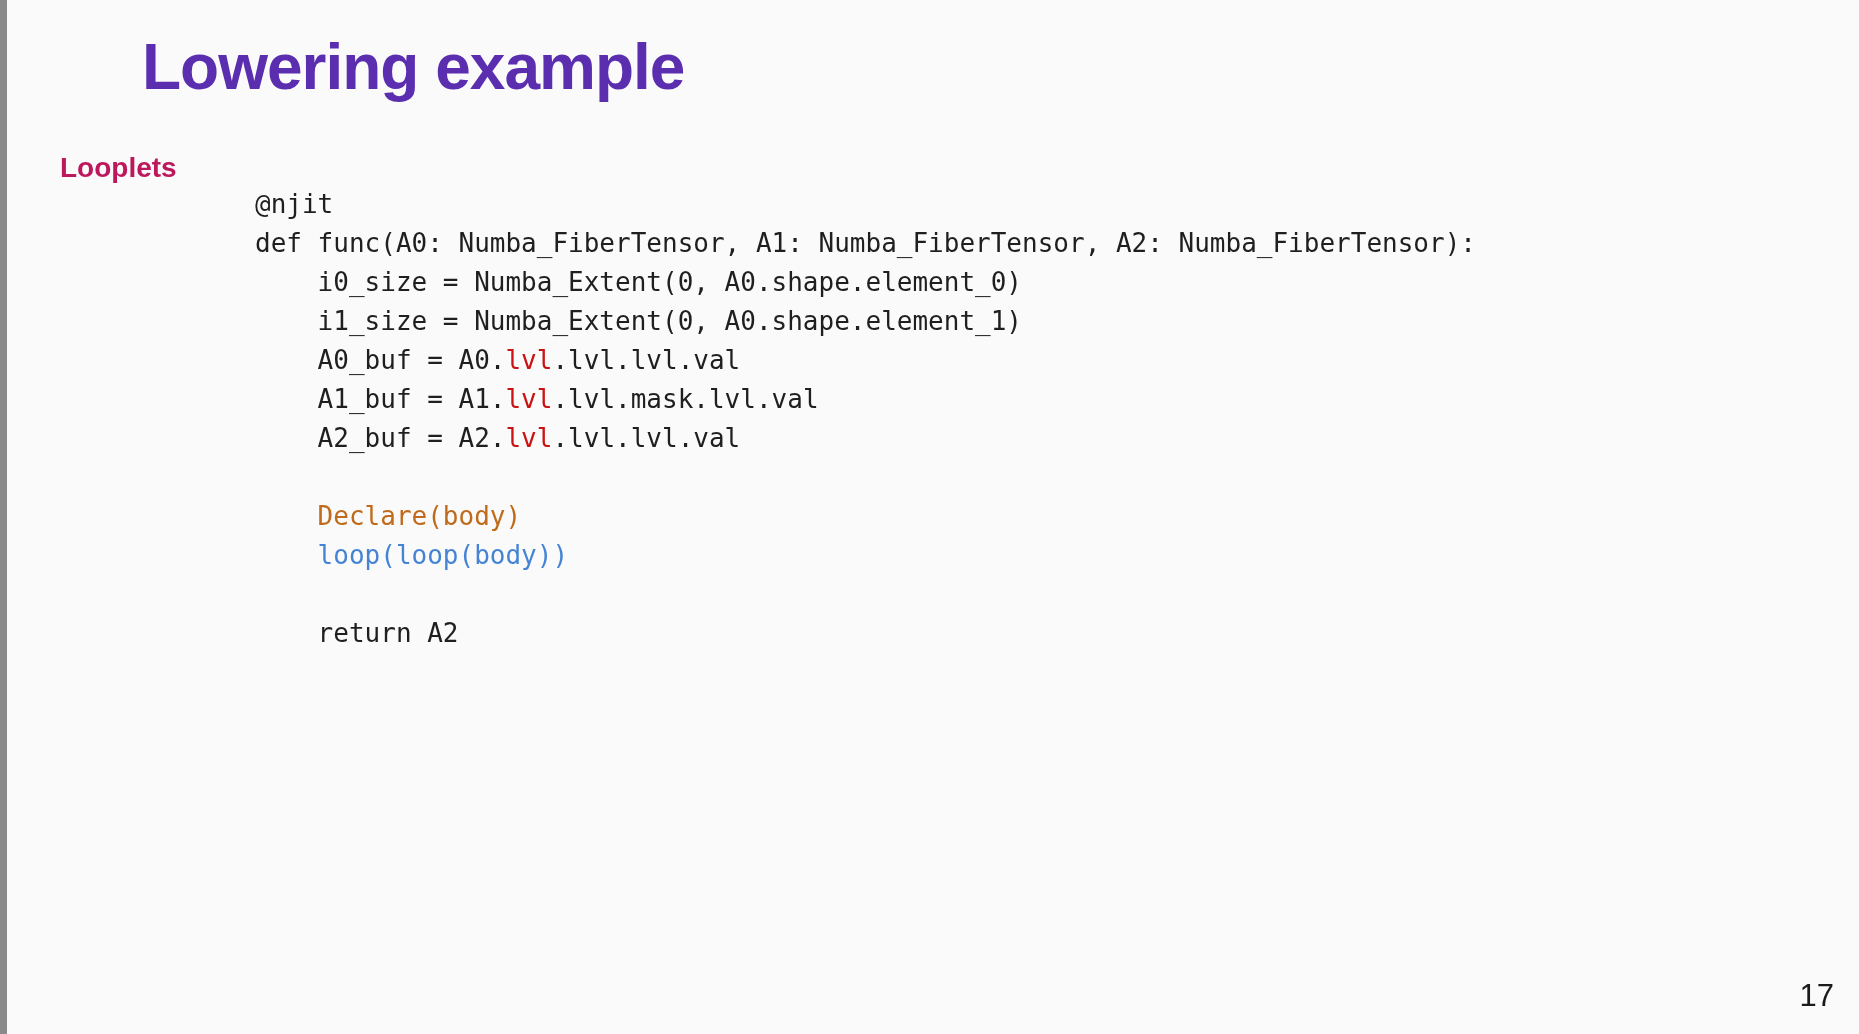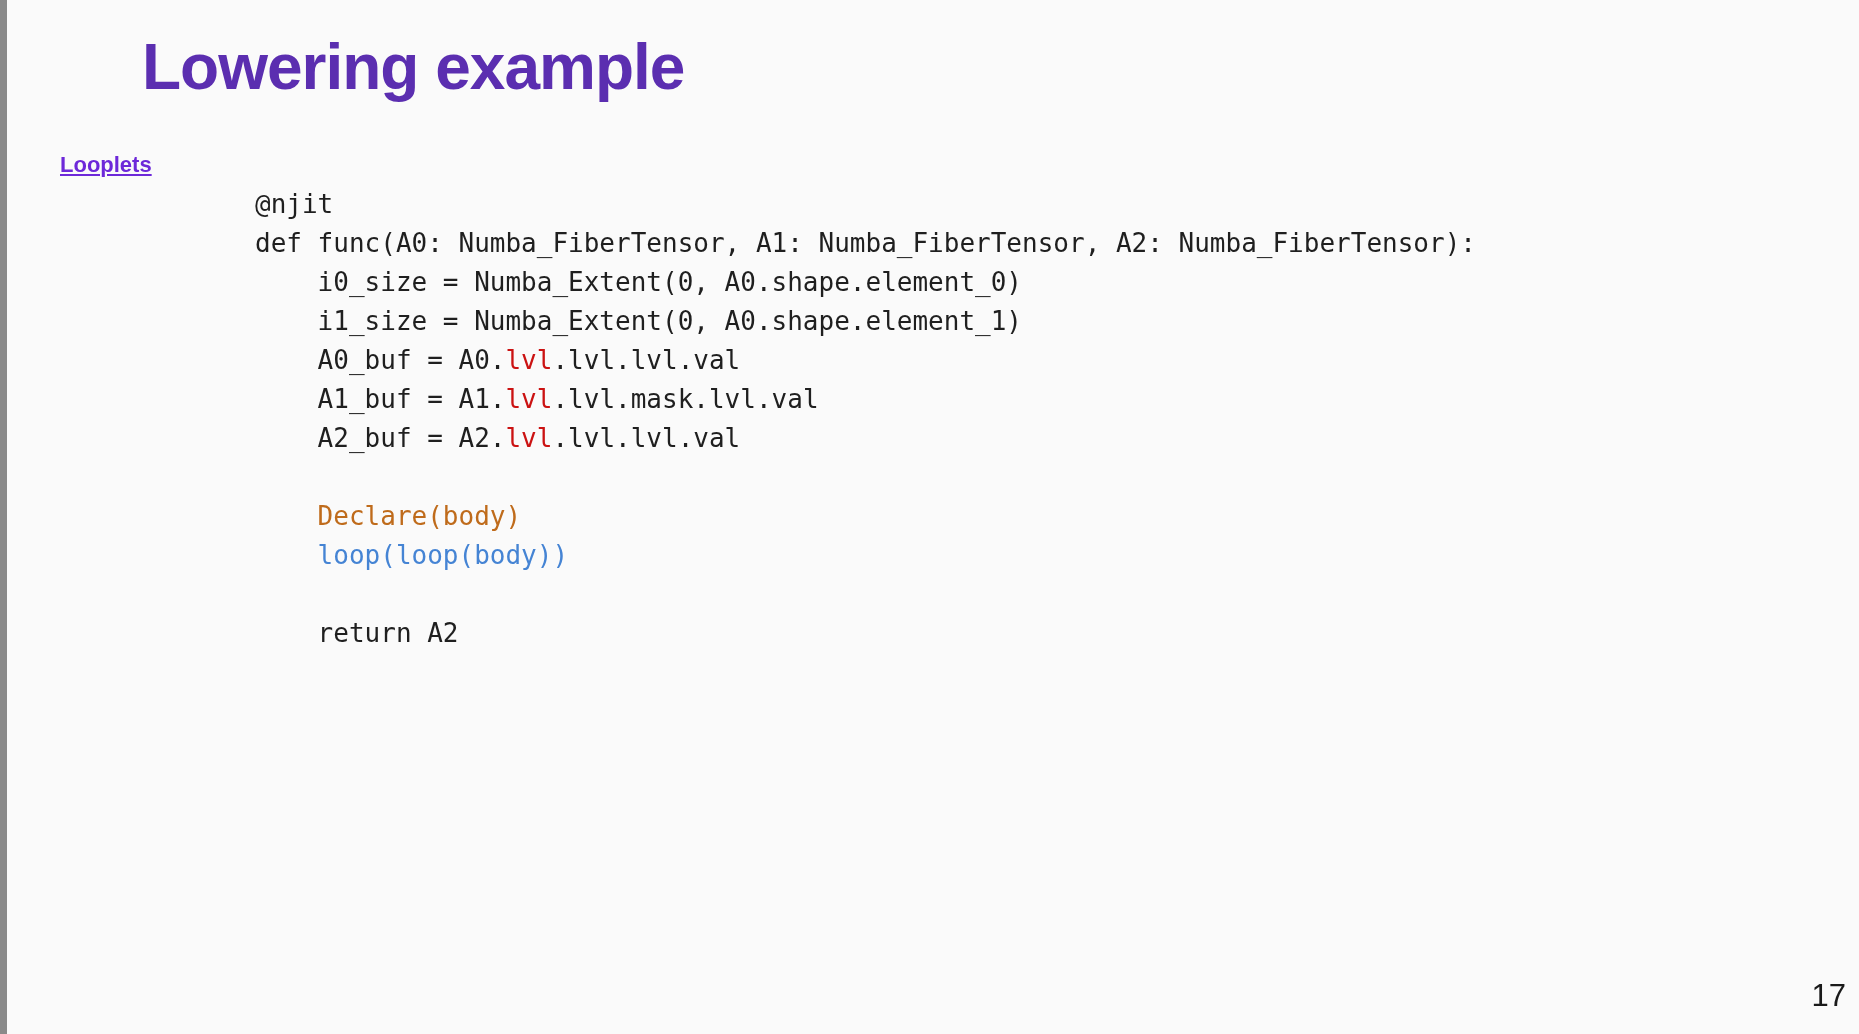--- a/index.html
+++ b/index.html
@@ -39,43 +39,42 @@
     font-weight: 700;
     letter-spacing: -1px;
     color: var(--title);
     white-space: nowrap;
     margin-left: 36px;
   }
   .section-label {
     position: absolute;
     left: 60px;
     top: 152px;
-    font-size: 22px;
+    font-size: 28px;
     font-weight: 700;
-    color: #6d28d9;
+    color: #be185d;
     white-space: nowrap;
-    text-decoration: underline;
   }
   .code-block {
     position: absolute;
     left: 255px;
     top: 185px;
     font-family: "DejaVu Sans Mono", monospace;
     font-size: 26px;
     line-height: 39px;
     color: var(--code);
     white-space: pre;
   }
   .code-block .red    { color: var(--code-red); }
   .code-block .orange { color: var(--code-orange); }
   .code-block .blue   { color: var(--code-blue); }
   .code-block .plain  { color: var(--code); }
   .page-number {
     position: absolute;
-    right: 13px;
+    right: 25px;
     bottom: 20px;
     font-size: 31px;
     font-weight: 400;
     color: var(--pagenum);
   }
 </style>
 </head>
 <body>
 
 <div class="slide">

